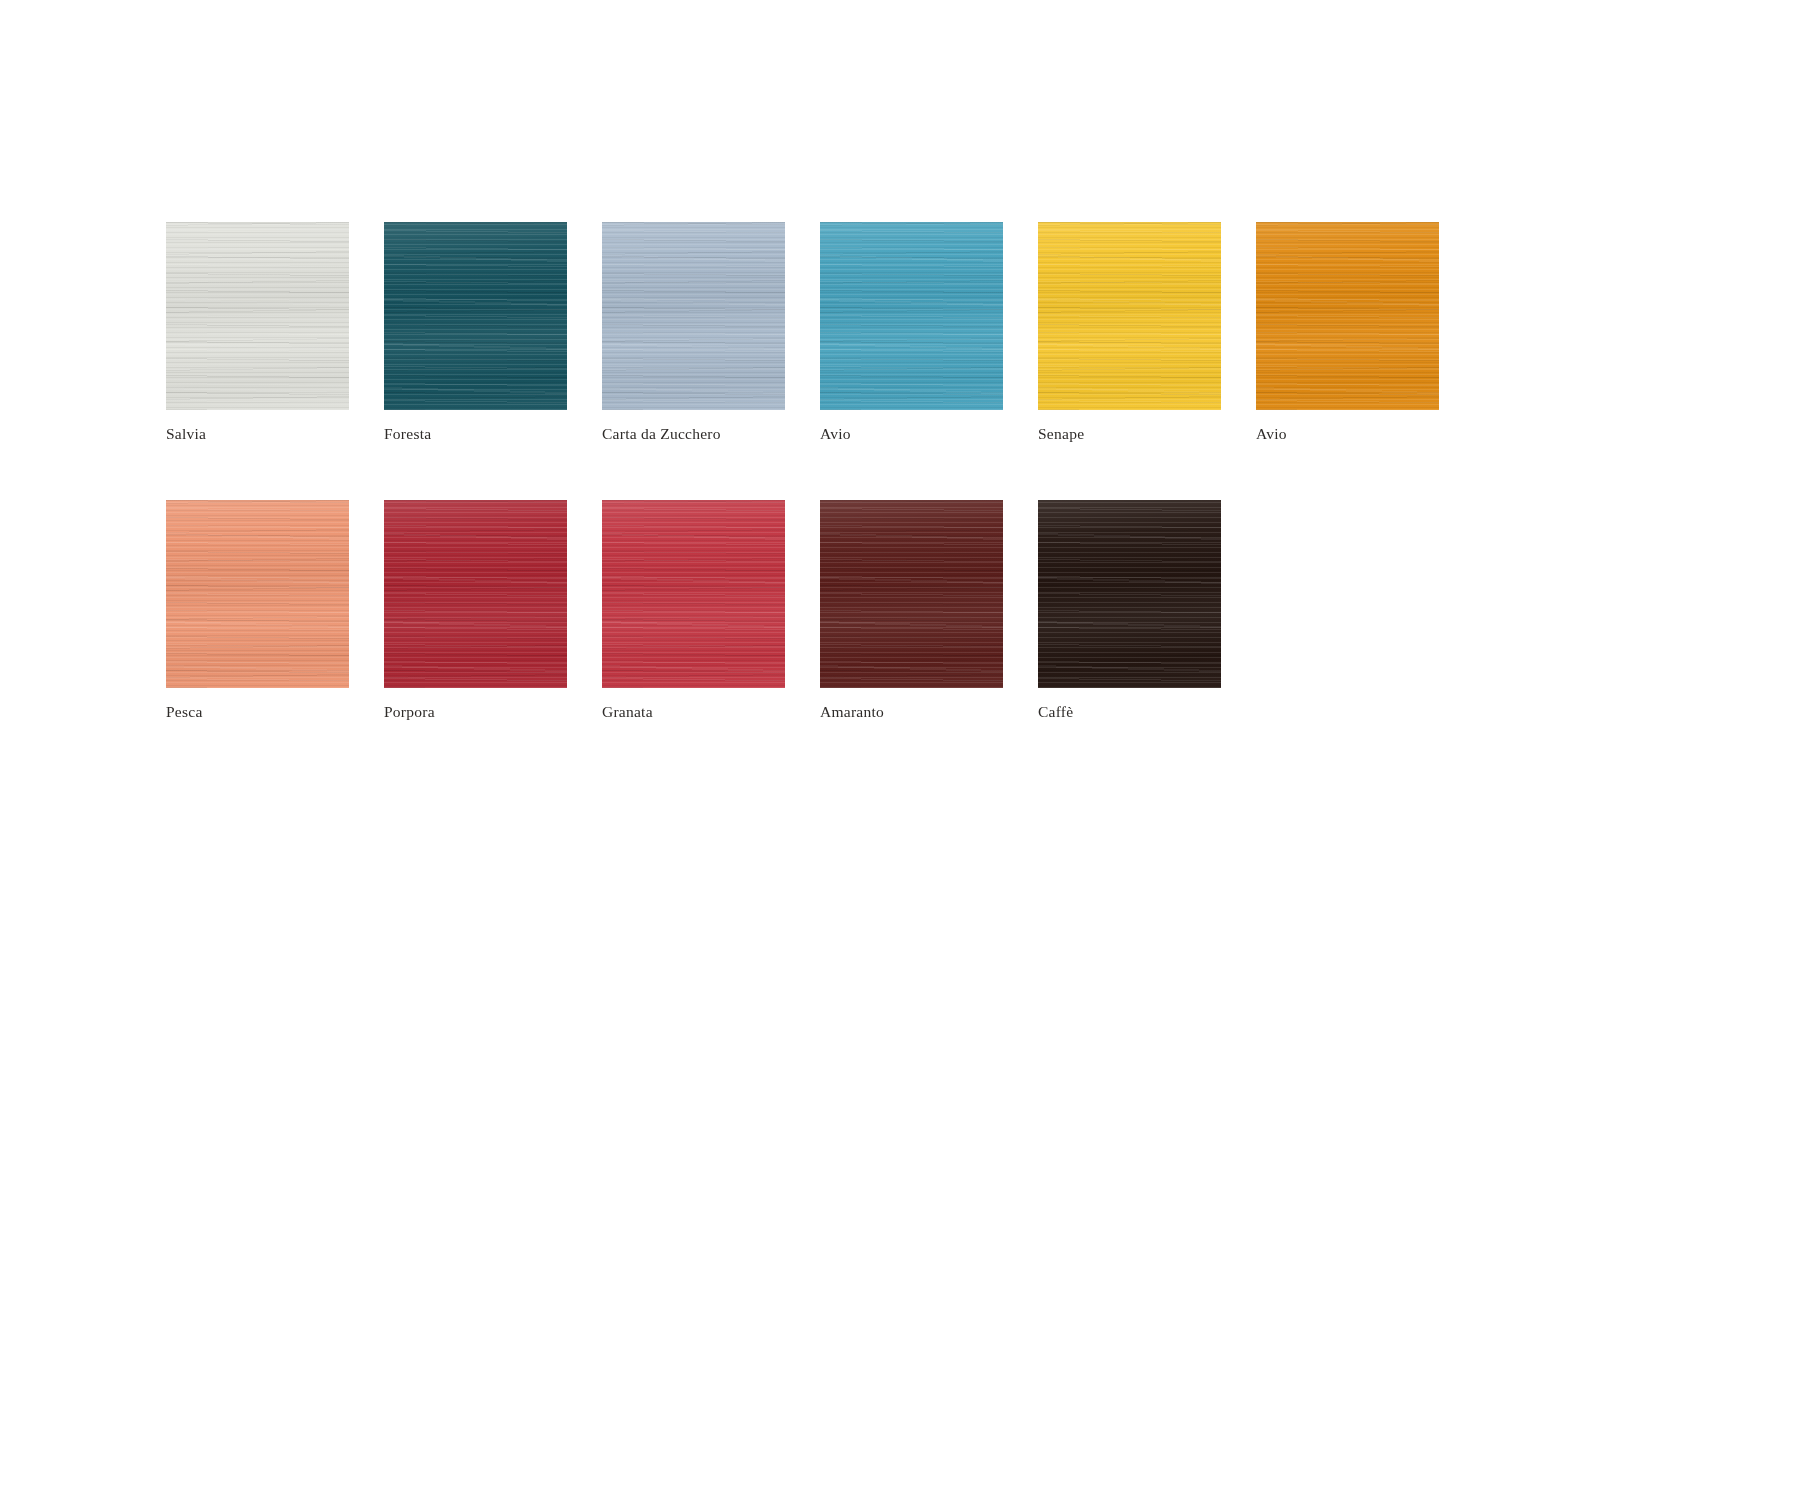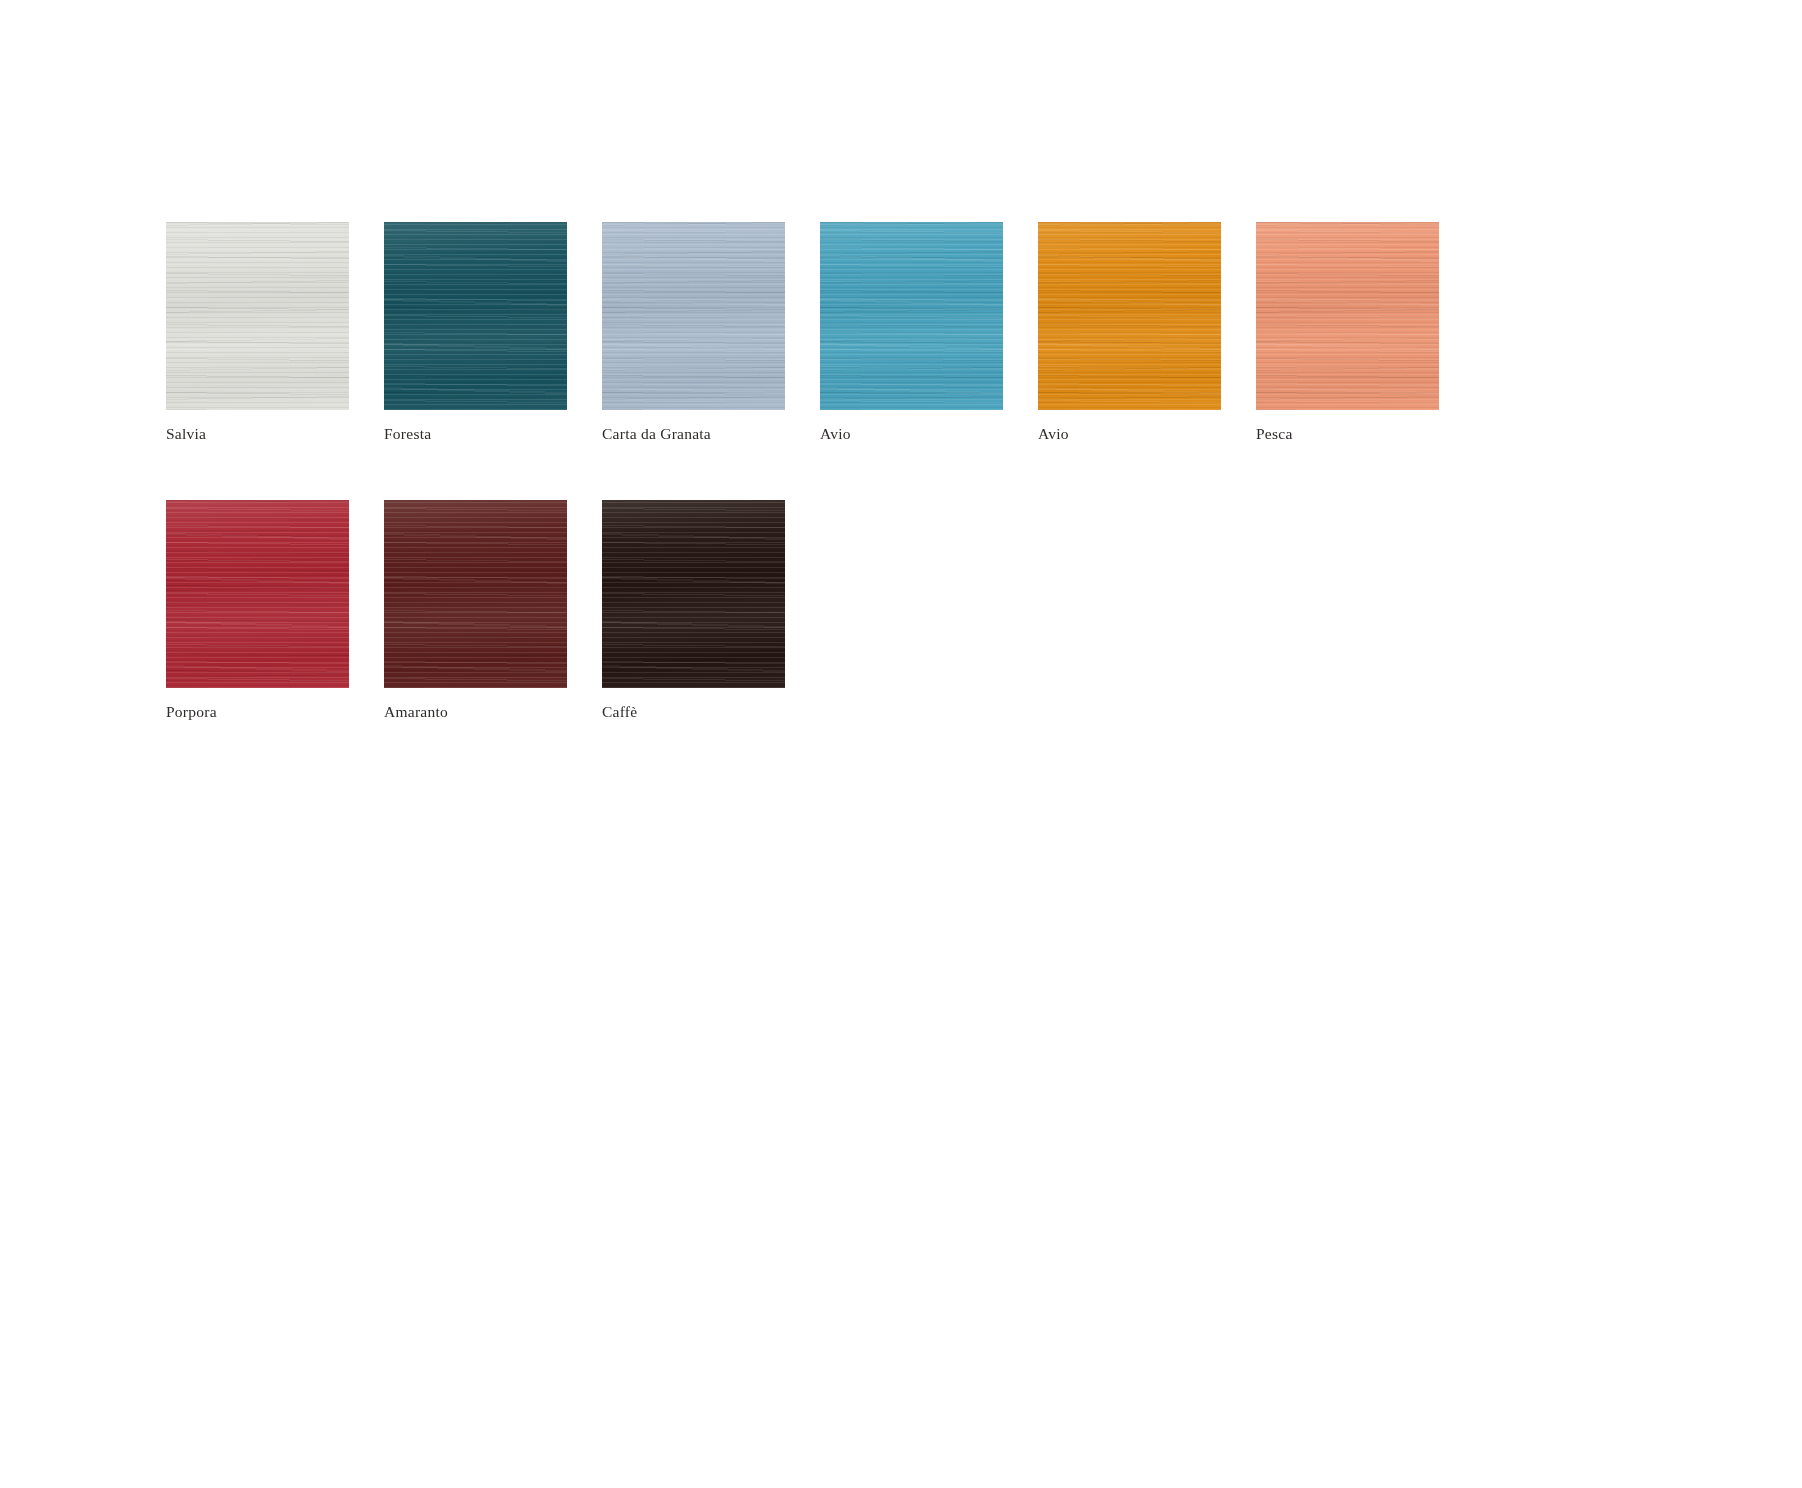--- a/index.html
+++ b/index.html
@@ -136,49 +136,63 @@
           <div class="grain"></div>
           <div class="sheen"></div>
         </div>
         <div class="swatch-label">Foresta</div>
       </div>
       <div class="swatch-cell">
         <div class="swatch-chip" style="background-color: rgb(168, 185, 203);">
           <div class="grain"></div>
           <div class="sheen"></div>
         </div>
-        <div class="swatch-label">Carta da Granata</div>
+        <div class="swatch-label">Carta da Zucchero</div>
       </div>
       <div class="swatch-cell">
         <div class="swatch-chip" style="background-color: rgb(71, 162, 189);">
           <div class="grain"></div>
           <div class="sheen"></div>
         </div>
         <div class="swatch-label">Avio</div>
       </div>
       <div class="swatch-cell">
+        <div class="swatch-chip" style="background-color: rgb(245, 198, 46);">
+          <div class="grain"></div>
+          <div class="sheen"></div>
+        </div>
+        <div class="swatch-label">Senape</div>
+      </div>
+      <div class="swatch-cell">
         <div class="swatch-chip" style="background-color: rgb(224, 138, 18);">
           <div class="grain"></div>
           <div class="sheen"></div>
         </div>
         <div class="swatch-label">Avio</div>
       </div>
       <div class="swatch-cell">
         <div class="swatch-chip" style="background-color: rgb(237, 149, 114);">
           <div class="grain"></div>
           <div class="sheen"></div>
         </div>
         <div class="swatch-label">Pesca</div>
       </div>
       <div class="swatch-cell">
         <div class="swatch-chip" style="background-color: rgb(171, 38, 51);">
           <div class="grain"></div>
           <div class="sheen"></div>
         </div>
         <div class="swatch-label">Porpora</div>
+      </div>
+      <div class="swatch-cell">
+        <div class="swatch-chip" style="background-color: rgb(194, 53, 66);">
+          <div class="grain"></div>
+          <div class="sheen"></div>
+        </div>
+        <div class="swatch-label">Granata</div>
       </div>
       <div class="swatch-cell">
         <div class="swatch-chip" style="background-color: rgb(92, 31, 28);">
           <div class="grain"></div>
           <div class="sheen"></div>
         </div>
         <div class="swatch-label">Amaranto</div>
       </div>
       <div class="swatch-cell">
         <div class="swatch-chip" style="background-color: rgb(36, 22, 17);">

